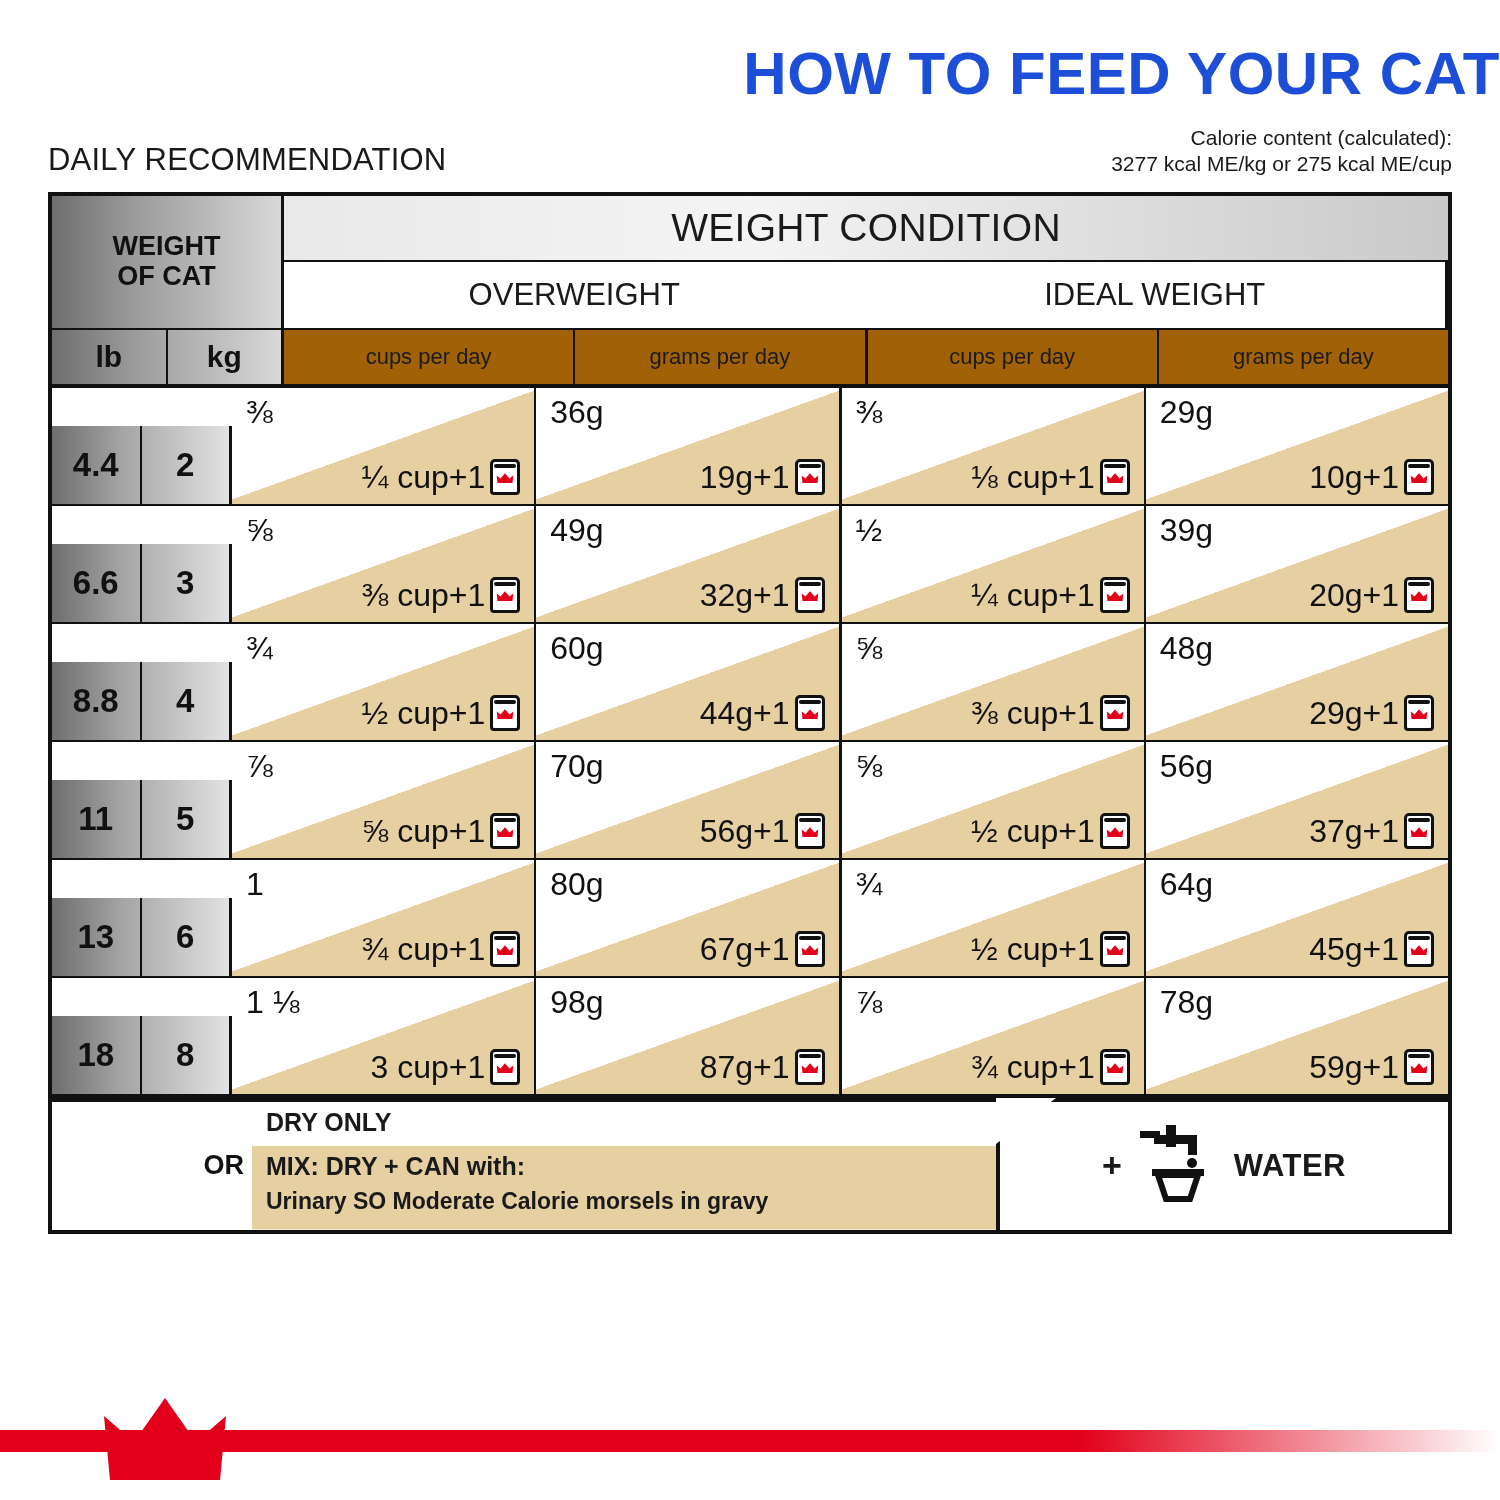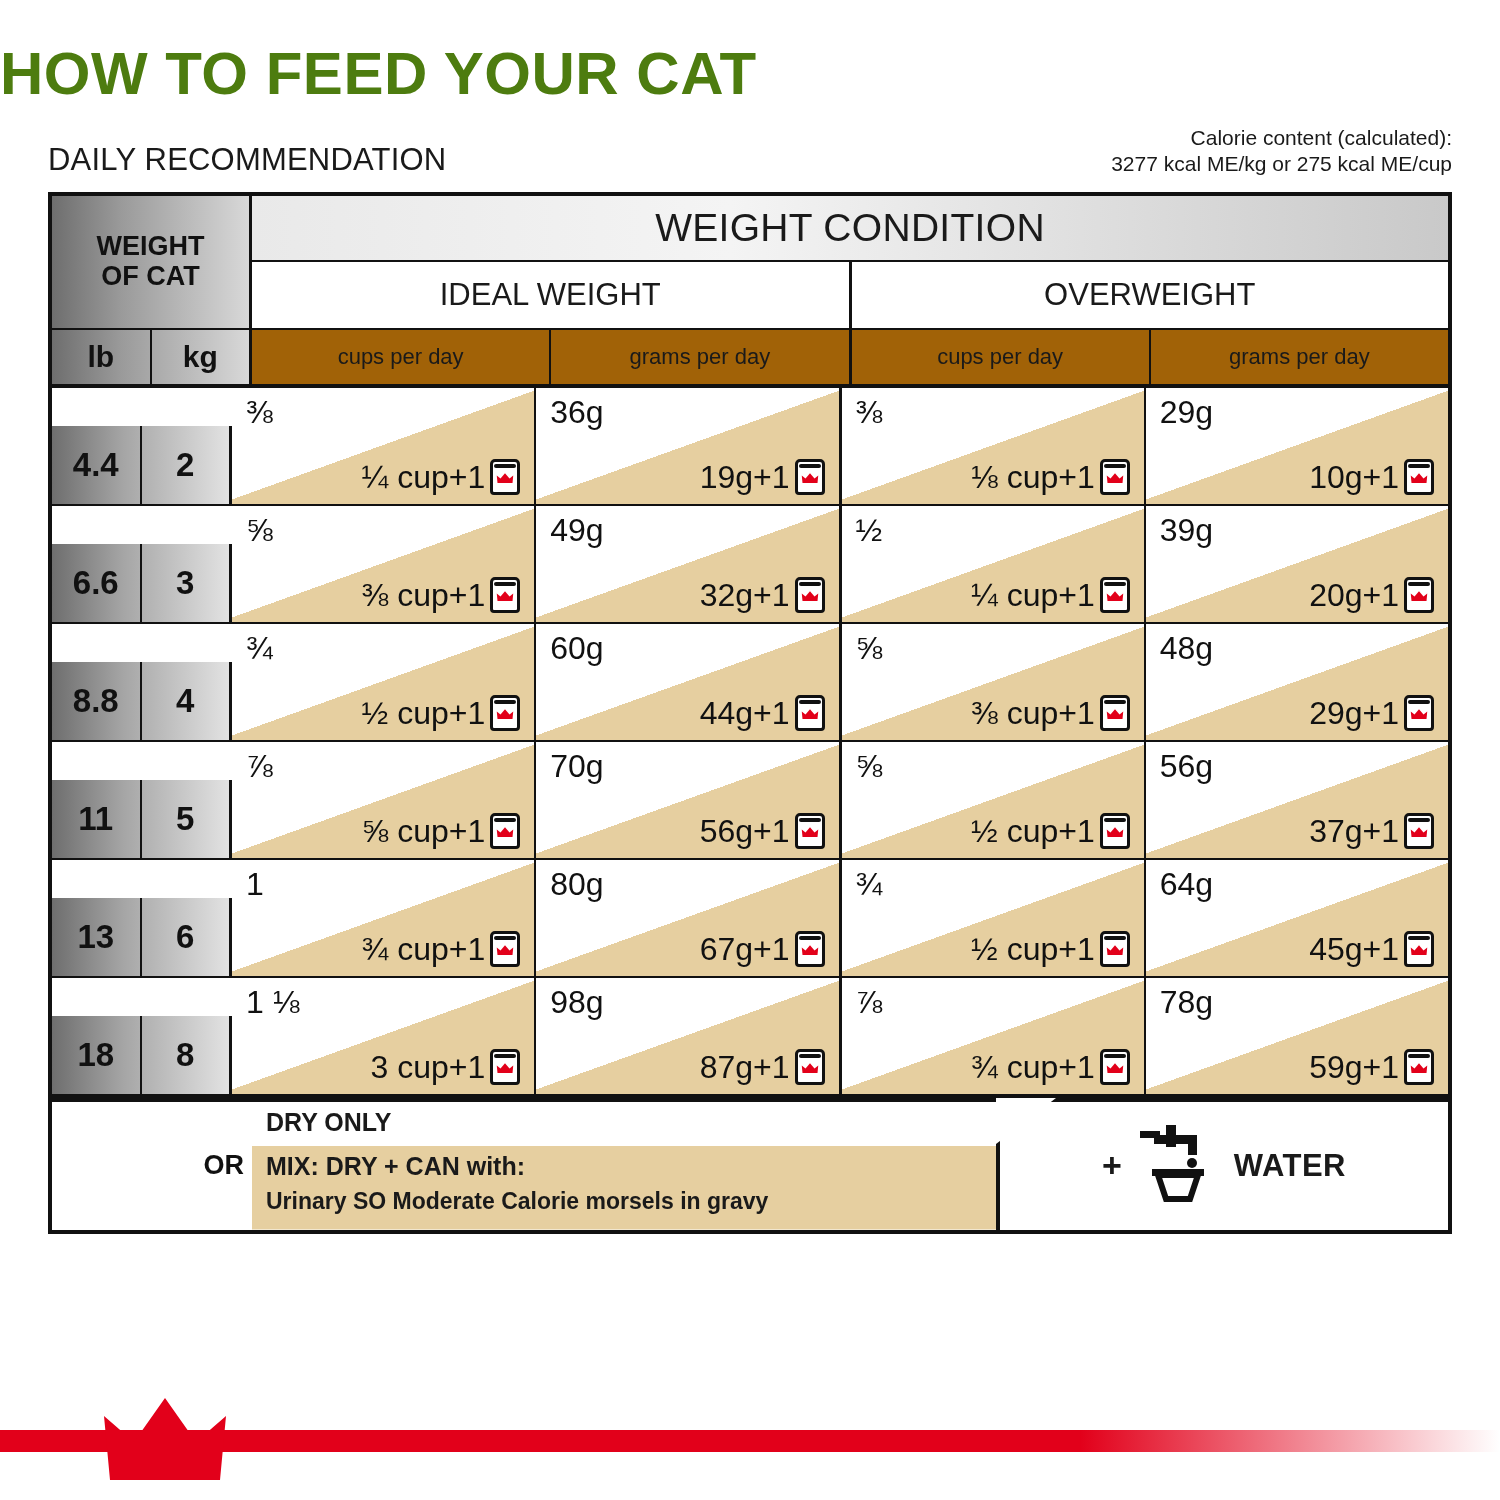--- a/index.html
+++ b/index.html
@@ -16,22 +16,22 @@
   }
   .page {
     position: relative;
     width: 1500px;
     height: 1500px;
     box-sizing: border-box;
   }
 
   
   .title {
-    text-align: left;
-    color: #4d7c0f;
+    text-align: right;
+    color: #1d4ed8;
     font-size: 60px;
     font-weight: bold;
     letter-spacing: 0.5px;
     padding-top: 42px;
     line-height: 1.05;
   }
 
   
   .subhead {
     display: flex;
@@ -107,21 +107,21 @@
     justify-content: center;
     font-size: 22px;
     color: #1a1a1a;
     background: #a16207;
   }
   .unit-cell.sep { border-right: 2px solid #111; }
   .unit-cell.major-sep { border-right: 3px solid #111; }
 
   
   .hdr-left-stack {
-    width: 200px;
+    width: 232px;
     border-right: 3px solid #111;
     box-sizing: border-box;
     background: linear-gradient(to right, #6e6e6e 0%, #9a9a9a 35%, #d8d8d8 100%);
     display: flex;
     flex-direction: column;
   }
   .hdr-left-title {
     height: 132px;
     display: flex;
     align-items: center;
@@ -364,22 +364,22 @@
         </div>
         <div style="display:flex;height:54px;border-top:2px solid #111;">
           <div class="hdr-lb">lb</div>
           <div class="hdr-kg">kg</div>
         </div>
       </div>
 
       <div style="flex:1;display:flex;flex-direction:column;">
         <div class="hdr-cond" style="height:66px;border-bottom:2px solid #111;">WEIGHT CONDITION</div>
         <div class="hdr-second" style="border-bottom:2px solid #111;">
+          <div class="hdr-cond2">OVERWEIGHT</div>
           <div class="hdr-cond2 ideal">IDEAL WEIGHT</div>
-          <div class="hdr-cond2">OVERWEIGHT</div>
         </div>
         <div class="hdr-units" style="border-bottom:none;">
           <div class="unit-cell sep">cups per day</div>
           <div class="unit-cell major-sep">grams per day</div>
           <div class="unit-cell sep">cups per day</div>
           <div class="unit-cell">grams per day</div>
         </div>
       </div>
     </div>
 

